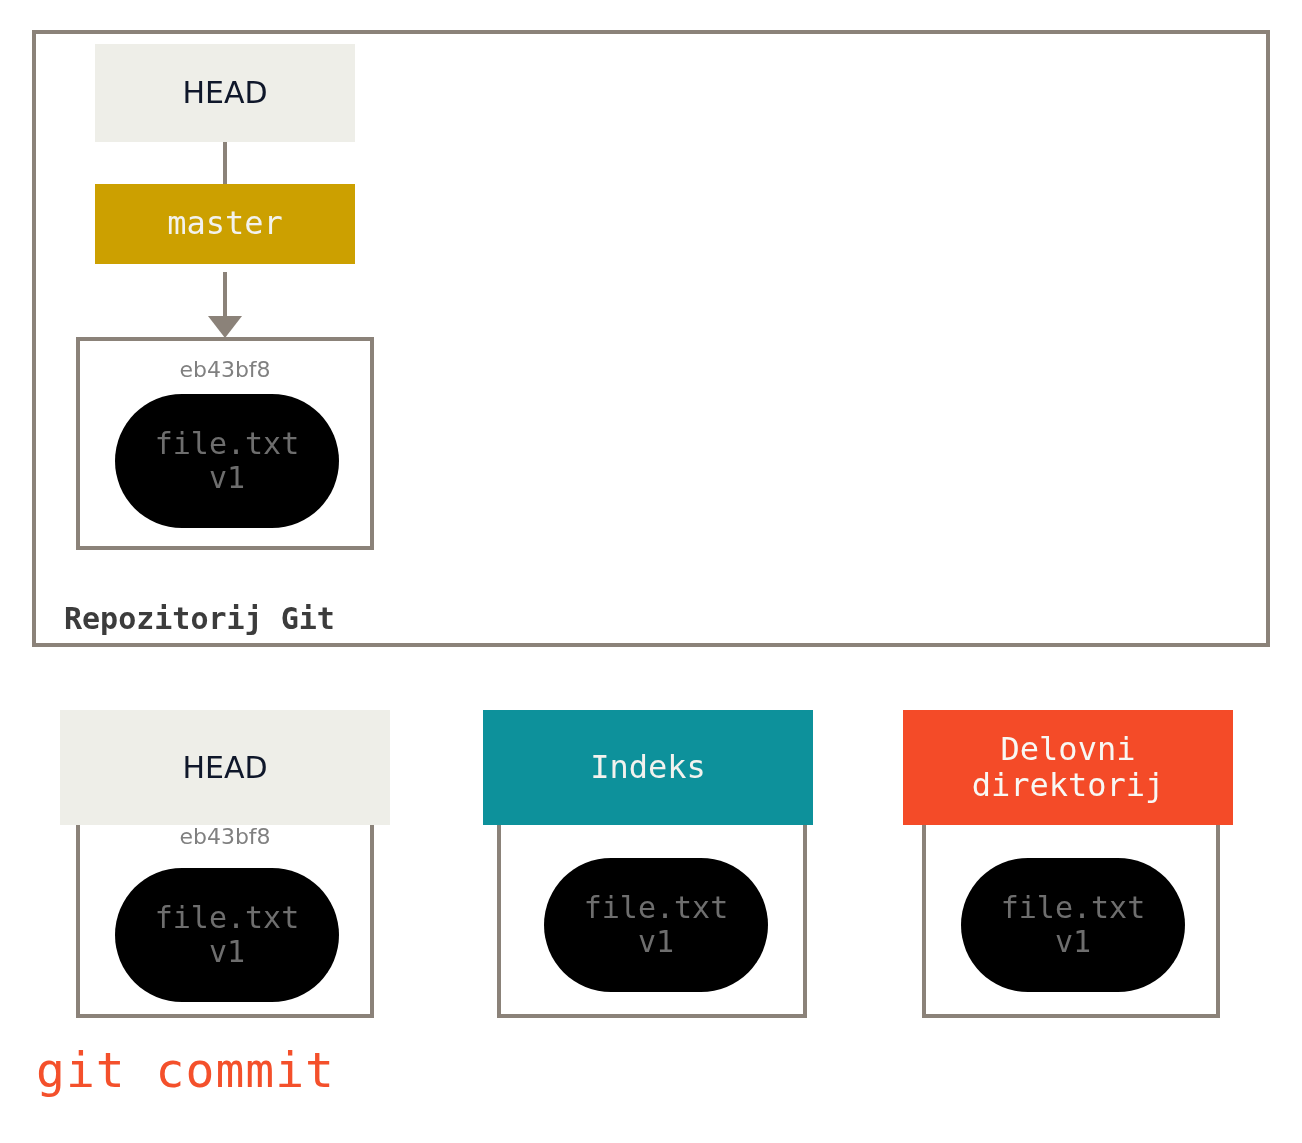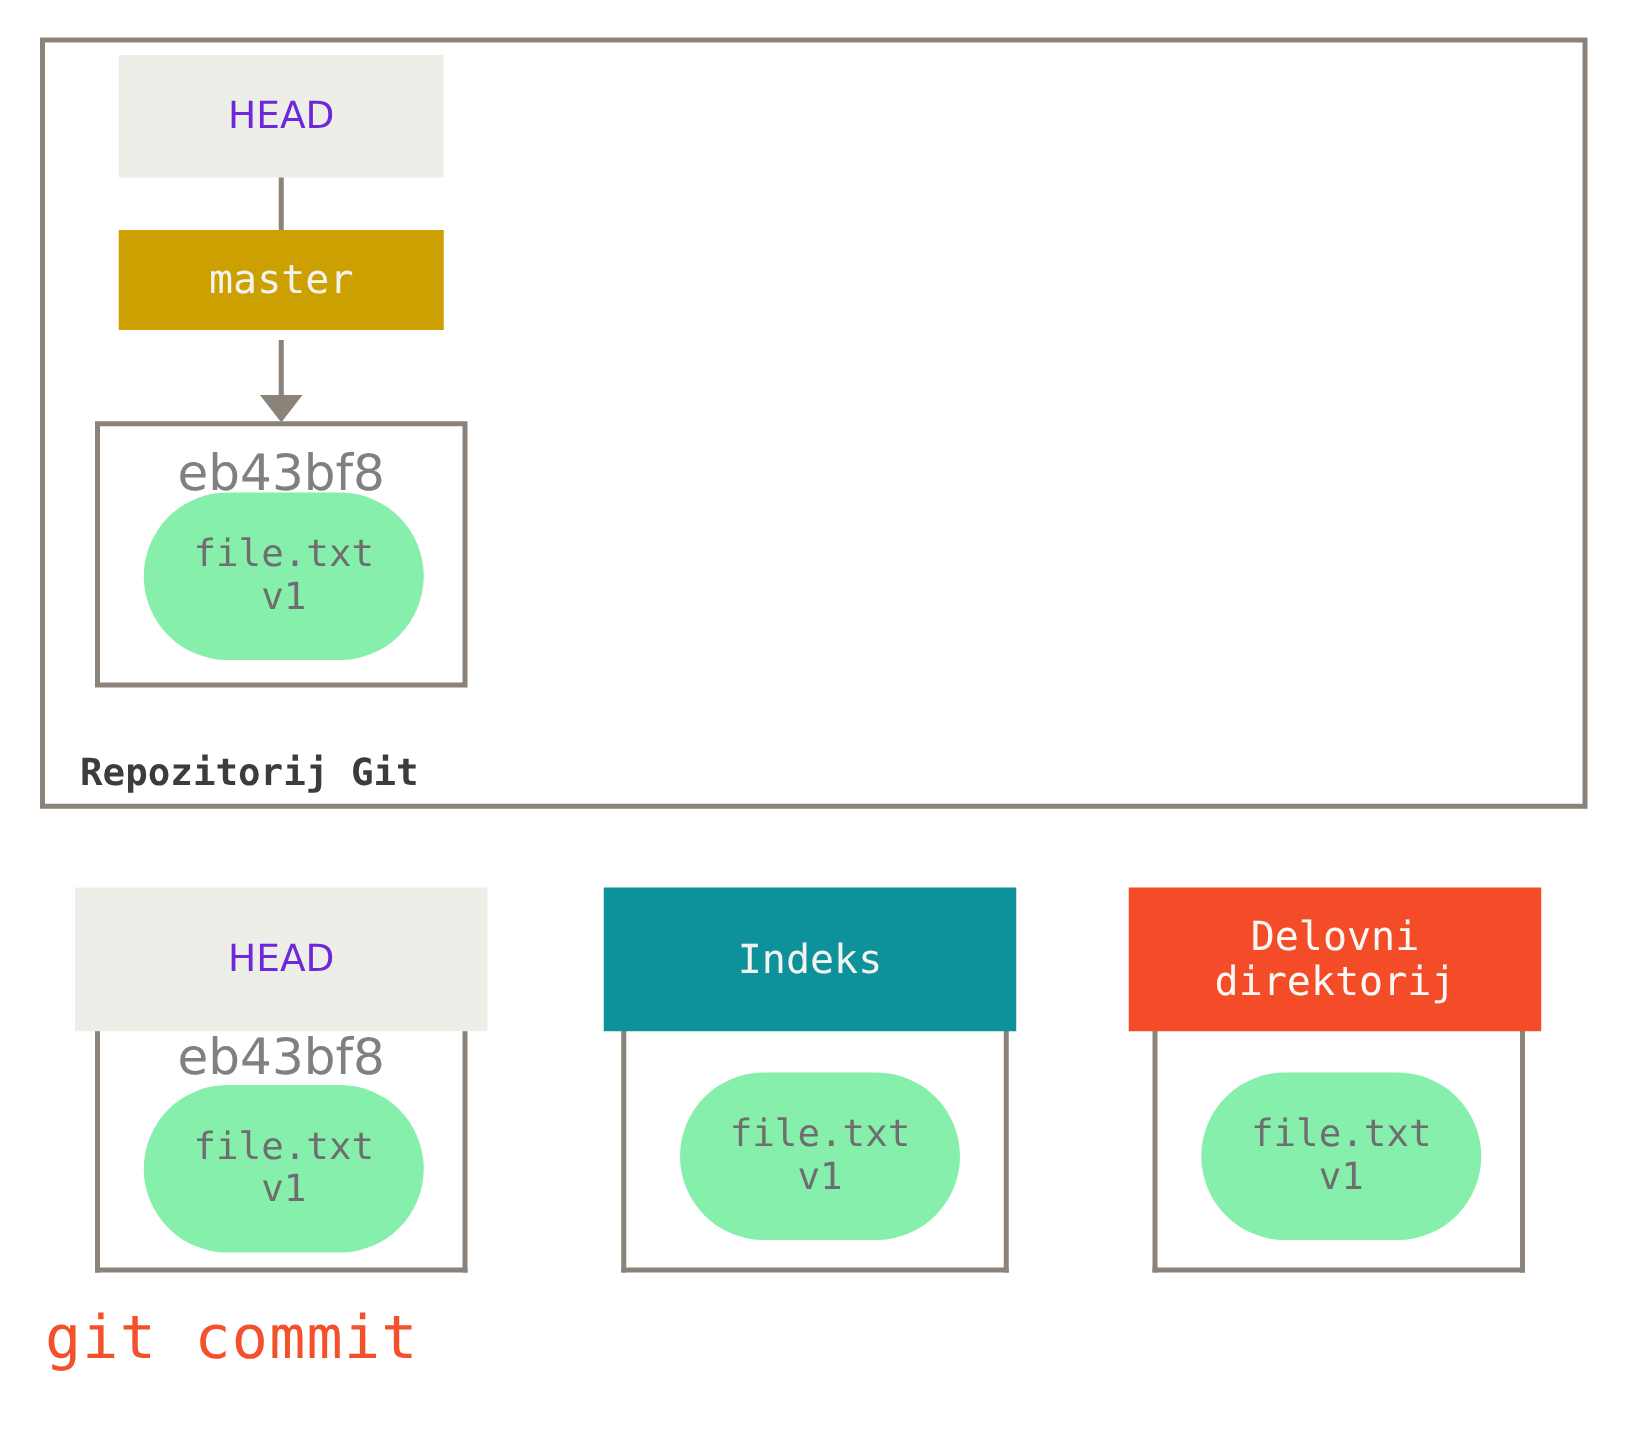--- a/index.html
+++ b/index.html
@@ -46,21 +46,21 @@
     position: absolute;
     box-sizing: border-box;
     display: flex;
     align-items: center;
     justify-content: center;
     text-align: center;
     line-height: 1.12;
   }
   .chip-head {
     background: #EEEEE8;
-    color: #6d28d9;
+    color: #0f172a;
     font-family: "DejaVu Sans", "Liberation Sans", sans-serif;
   }
   .chip-master {
     background: #CCA000;
     color: #F2F2EE;
   }
   .chip-index {
     background: #0D919B;
     color: #F2F2EE;
   }
@@ -111,31 +111,31 @@
     background: #ffffff;
   }
   #commit-top {
     left: 76px; top: 337px; width: 298px; height: 213px;
   }
   .commit-hash {
     position: absolute;
     left: 0; right: 0;
     text-align: center;
     color: #808080;
-    font-size: 40px;
+    font-size: 22px;
     font-family: "DejaVu Sans", "Liberation Sans", sans-serif;
     line-height: 1;
     white-space: nowrap;
   }
   #hash-top { top: 18px; }
 
   
   .blob {
     position: absolute;
-    background: #86efac;
+    background: #000000;
     border-radius: 999px;
     display: flex;
     flex-direction: column;
     align-items: center;
     justify-content: center;
     color: #6E6E6E;
     font-size: 30px;
     line-height: 1.12;
     text-align: center;
   }

